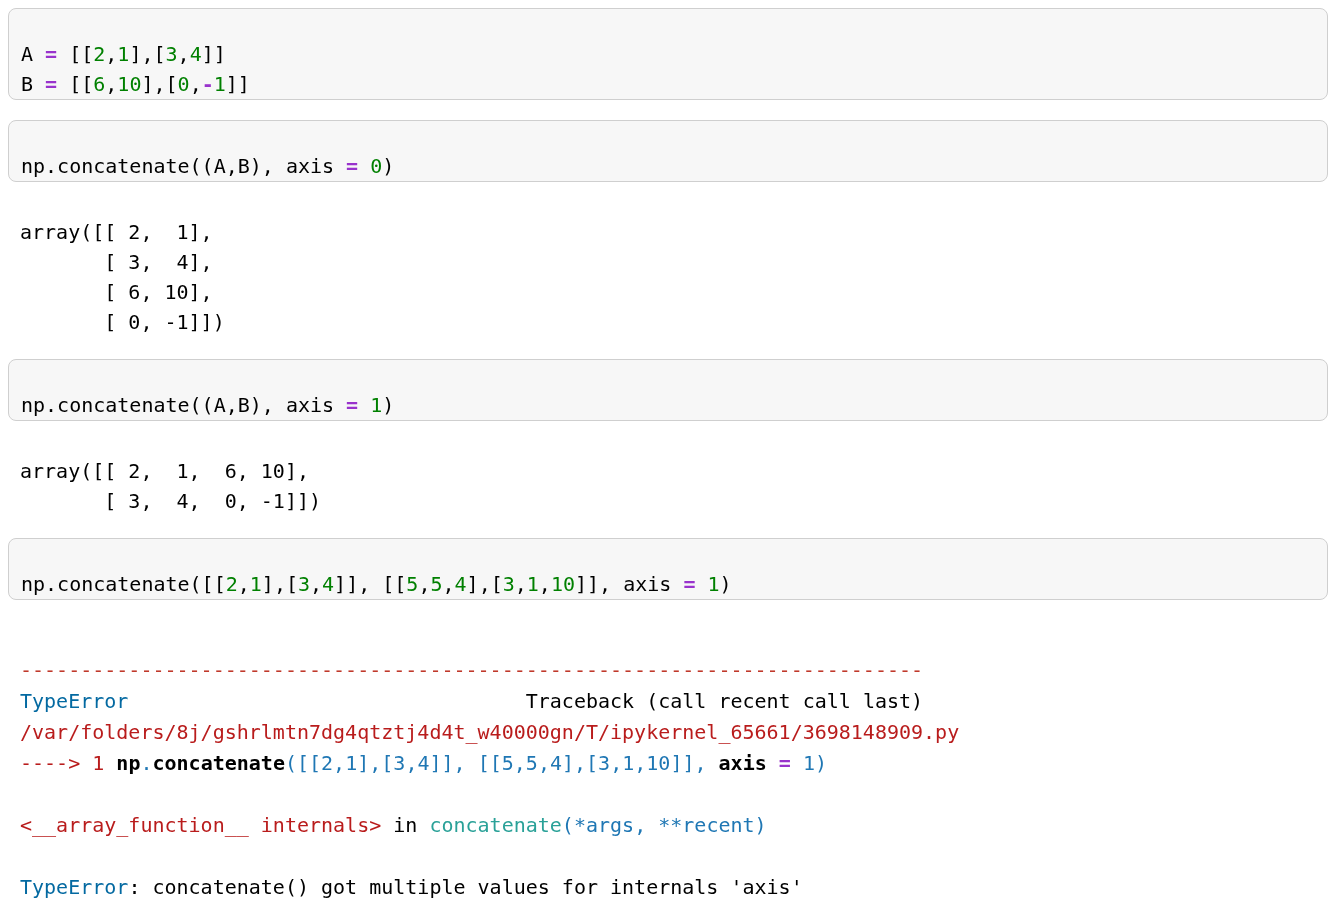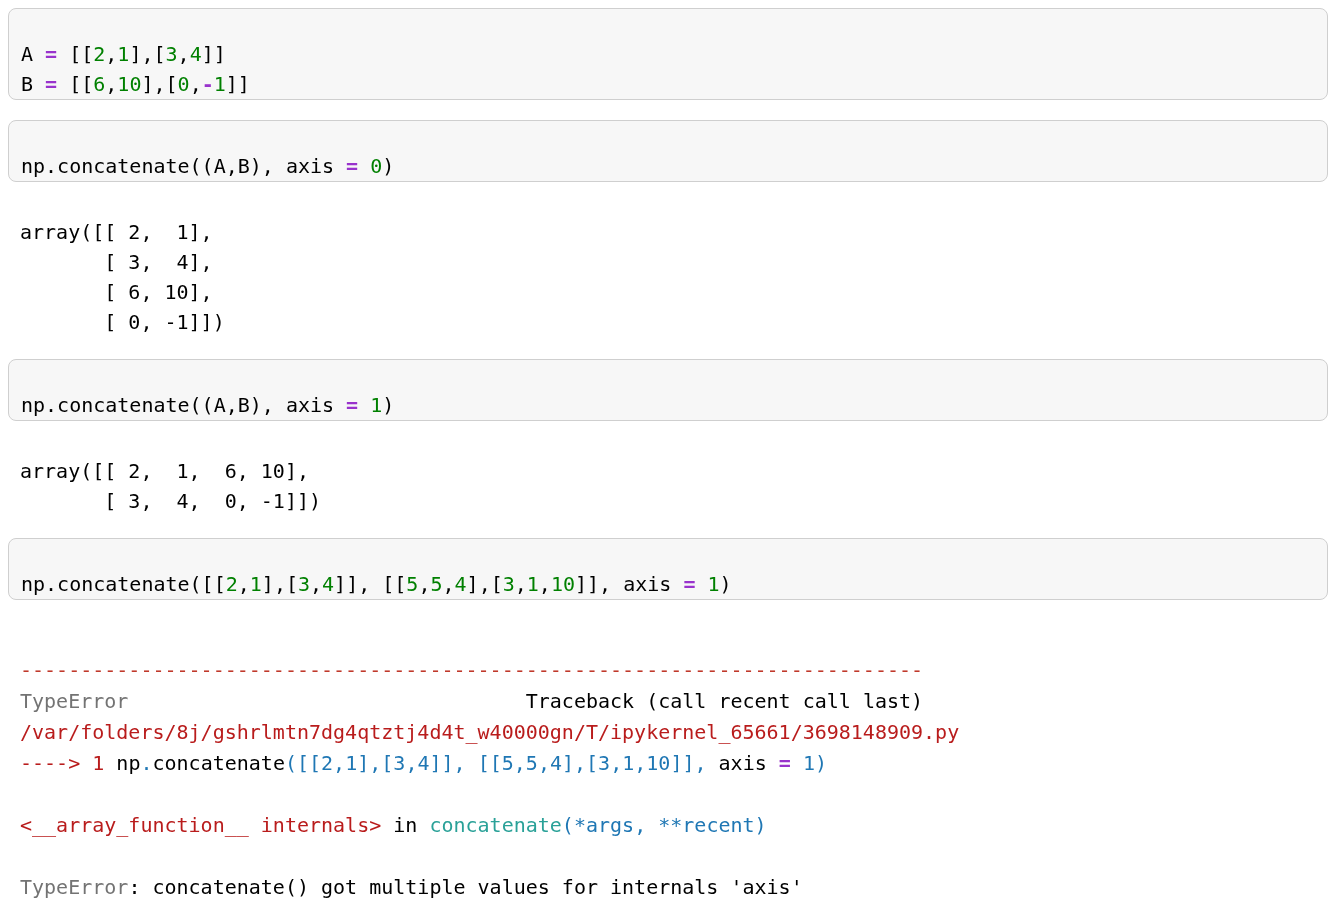--- a/index.html
+++ b/index.html
@@ -35,25 +35,25 @@
   .text { white-space: pre; }
 
   
   .c-var { color: #000; }
   .c-op  { color: #9933cc; font-weight: bold;}
   .c-num { color: #008000; }
   .c-punc{ color: #000; }
 
   
   .e-rule { color: #c0392b; }          
-  .e-red  { color: #737373; text-align: right; }
+  .e-red  { color: #0369a1; text-align: right; }
   .e-green{ color: #b91c1c; }
   .e-cyan { color: #2aa198; }
   .e-blue { color: #1f77b4; }
-  .e-black{ color: #000; font-weight: normal;}
+  .e-black{ color: #000; font-weight: bold;}
 </style>
 </head>
 <body>
 
 <div class="code-cell">
 <span class="text"><span class="c-var">A</span><span class="c-op"> = </span><span class="c-punc">[[</span><span class="c-num">2</span><span class="c-punc">,</span><span class="c-num">1</span><span class="c-punc">],[</span><span class="c-num">3</span><span class="c-punc">,</span><span class="c-num">4</span><span class="c-punc">]]</span>
 <span class="c-var">B</span><span class="c-op"> = </span><span class="c-punc">[[</span><span class="c-num">6</span><span class="c-punc">,</span><span class="c-num">10</span><span class="c-punc">],[</span><span class="c-num">0</span><span class="c-punc">,</span><span class="c-op">-</span><span class="c-num">1</span><span class="c-punc">]]</span></span>
 </div>
 
 <div class="code-cell">

